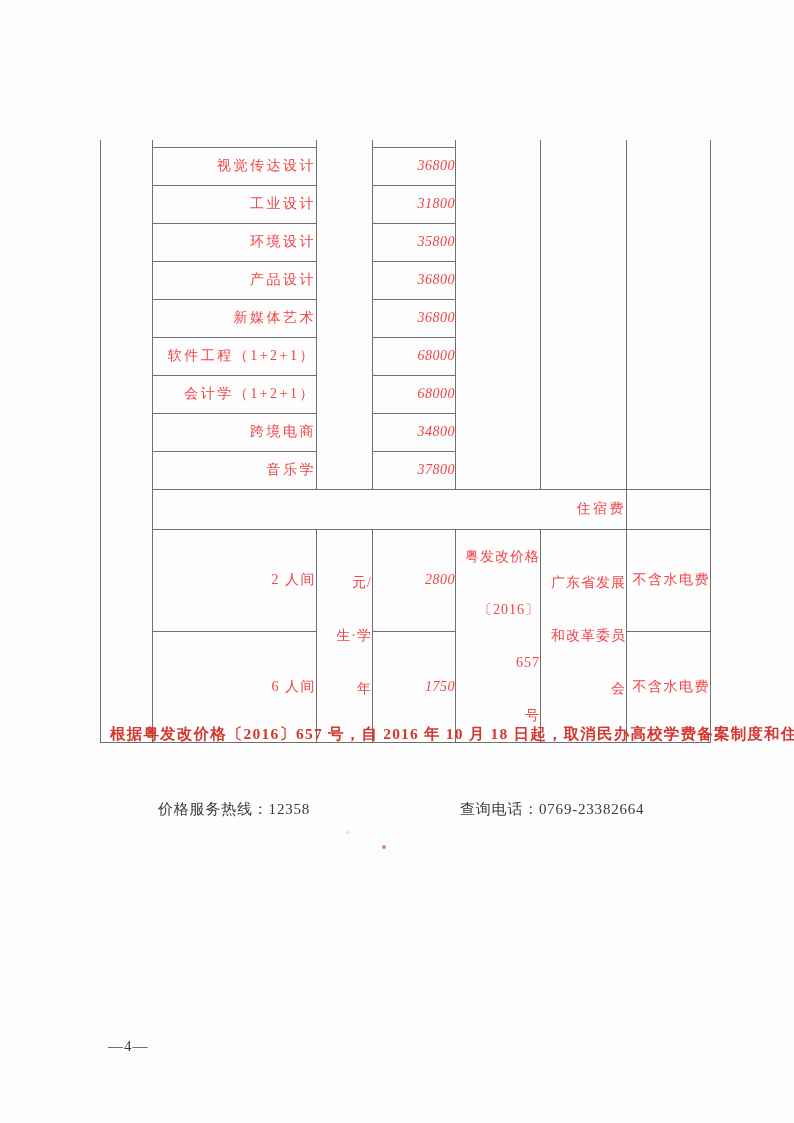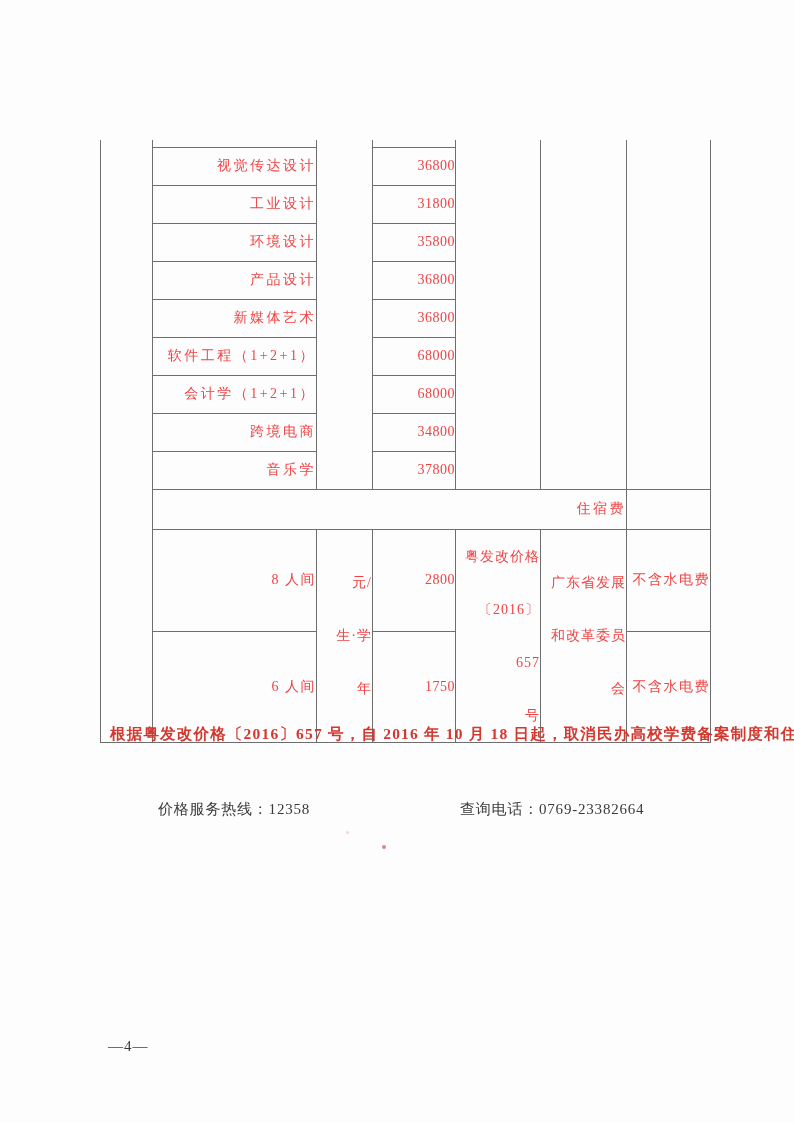--- a/index.html
+++ b/index.html
@@ -34,20 +34,21 @@
   tr.acc-row-2{height:75px;margin-left:28px;}
   td.name-cell{
     padding-left:9px;
     letter-spacing:2.5px;
   }
   td.fee-cell{
     text-align:center;
     font-size:15px;
     letter-spacing:0.5px;
     color:#333;
+    font-style:italic;
   }
   td.section-cell{
     padding-left:9px;
     letter-spacing:2.5px;
   }
   td.room-cell{
     text-align:center;
     letter-spacing:1.5px;
   }
   td.unit-cell,td.doc-cell,td.agency-cell{
@@ -146,21 +147,21 @@
       </tr>
       <tr class="prog-row">
         <td class="name-cell">音乐学</td>
         <td class="fee-cell">37800</td>
       </tr>
       <tr class="section-row">
         <td class="section-cell" colspan="5">住宿费</td>
         <td></td>
       </tr>
       <tr class="acc-row-1">
-        <td class="room-cell">8 人间</td>
+        <td class="room-cell">2 人间</td>
         <td class="unit-cell" rowspan="2">元/
 生·学
 年</td>
         <td class="fee-cell">2800</td>
         <td class="doc-cell" rowspan="2">粤发改价格
 〔2016〕657
 号</td>
         <td class="agency-cell" rowspan="2">广东省发展
 和改革委员
 会</td>

